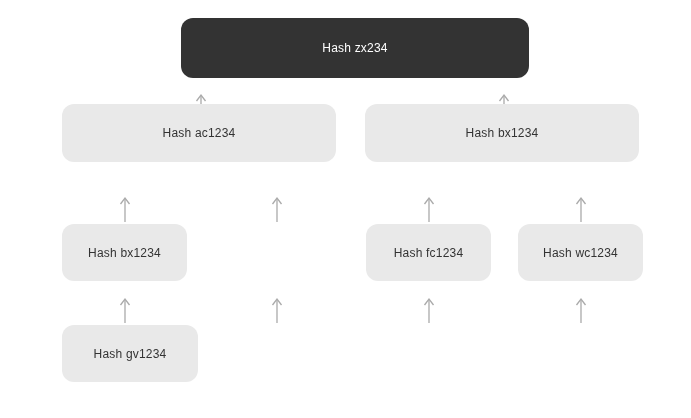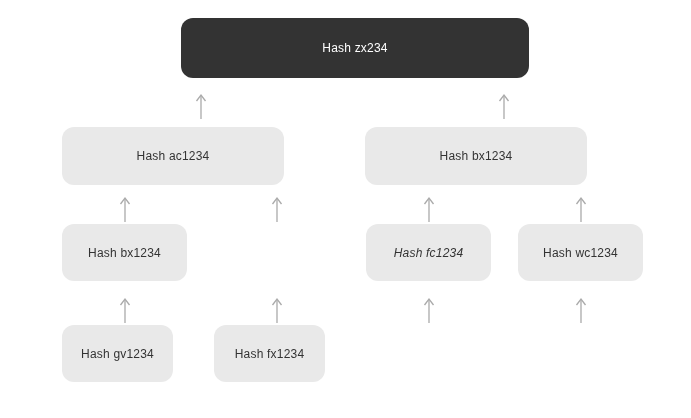--- a/index.html
+++ b/index.html
@@ -26,29 +26,29 @@
     background: #e9e9e9;
     color: #333333;
     box-sizing: border-box;
   }
   .node.root {
     left: 181px; top: 18px;
     width: 348px; height: 60px;
     background: #333333;
     color: #ffffff;
   }
-  .node.l2 { top: 127px; width: 222px; height: 58px; }
+  .node.l2 { top: 104px; width: 274px; height: 58px; }
   .node.l2.p0 { left: 62px; }
   .node.l2.p1 { left: 365px; }
 
   .node.l3 { top: 224px; width: 125px; height: 57px; }
-  .node.l4 { top: 325px; width: 111px; height: 57px; }
+  .node.l4 { top: 325px; width: 136px; height: 57px; }
   .c0 { left: 62px; }
   .c1 { left: 214px; }
-  .c2 { left: 366px; font-style: italic; }
+  .c2 { left: 366px; }
   .c3 { left: 518px; text-align: center; }
 
   .arrow {
     position: absolute;
     width: 16px;
     height: 28px;
   }
   .arrow svg { display: block; width: 16px; height: 28px; }
   
   .arrow.a-l2-0 { left: 193px; top: 91px; }
@@ -133,15 +133,14 @@
     </svg>
   </span>
   <span class="arrow a-l4 ax3">
     <svg viewBox="0 0 16 28" xmlns="http://www.w3.org/2000/svg">
       <line x1="8" y1="28" x2="8" y2="5" stroke="#aaaaaa" stroke-width="1.3"></line>
       <polyline points="3.5,10 8,4 12.5,10" fill="none" stroke="#aaaaaa" stroke-width="1.3"></polyline>
     </svg>
   </span>
 
   <div class="node l4 c0">Hash gv1234</div>
-  <div class="node l4 c1">Hash fx1234</div>
 
 </div>
 
 </body></html>

